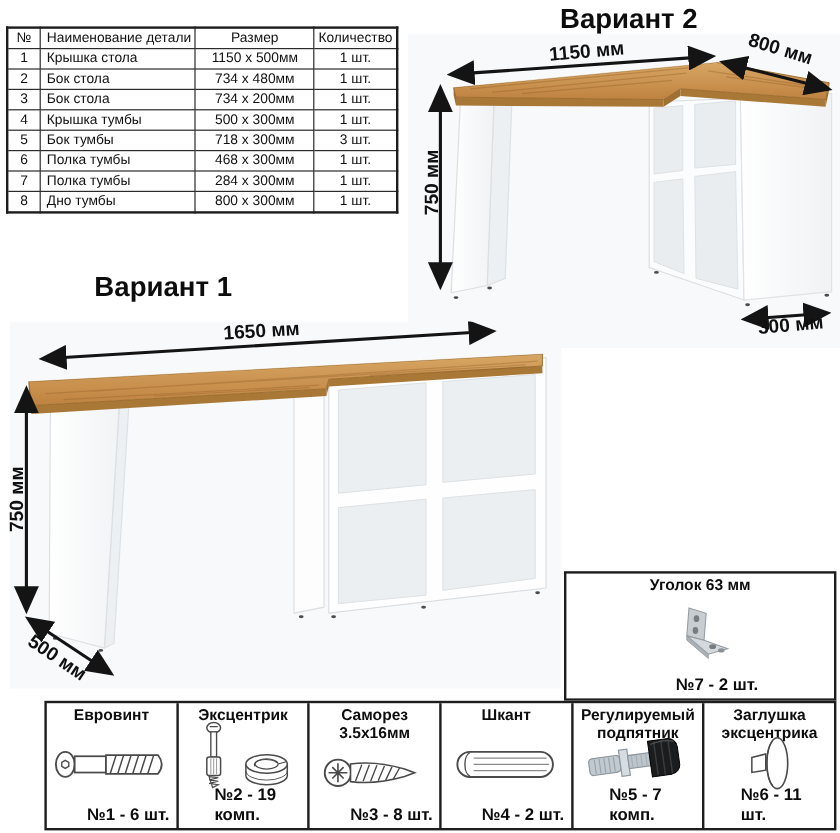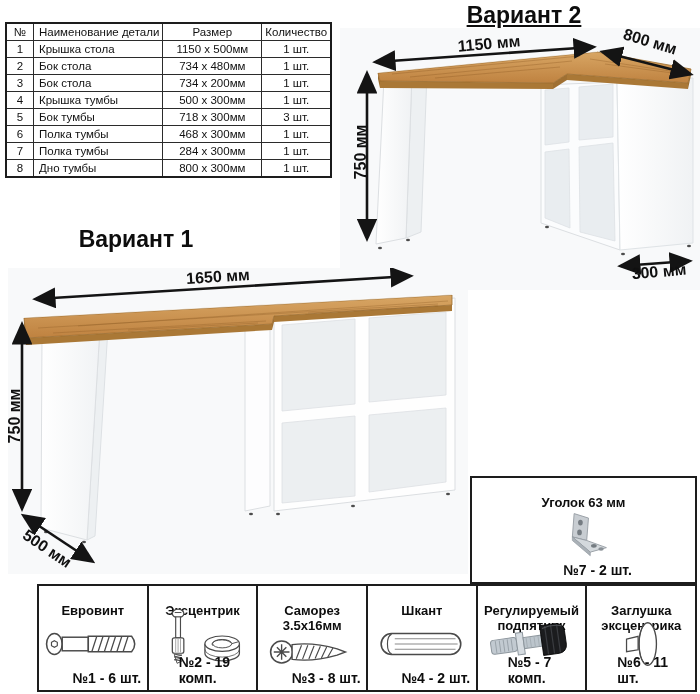--- a/index.html
+++ b/index.html
@@ -11,41 +11,41 @@
   #parts th,#parts td{border:1px solid #2b2b2b;font-size:11.5px;font-weight:normal;
     height:16px;padding:0 3px;white-space:nowrap;overflow:hidden;}
   #parts{border:2px solid #1d1d1d;}
   #parts .c-num{width:20px;text-align:center;}
   #parts .c-name{width:108px;text-align:left;padding-left:5px;margin-left:46px;}
   #parts .c-size{width:92px;text-align:center;}
   #parts .c-qty{width:58px;text-align:center;}
 
   
   .vtitle{position:absolute;font-size:23px;font-weight:bold;color:#0d0d0d;text-align:center;white-space:nowrap;}
-  #v2-title{left:424px;top:2px;width:200px;text-decoration:underline;}
+  #v2-title{left:424px;top:2px;width:200px;}
   #v1-title{left:36px;top:226px;width:200px;}
   .dim{position:absolute;font-weight:bold;font-size:16px;color:#101010;text-align:center;white-space:nowrap;height:18px;line-height:18px;}
   #d-v2-w{left:444px;top:35px;width:90px;transform:rotate(-5deg);}
   #d-v2-d{left:608px;top:33px;width:84px;transform:rotate(17deg);}
   #d-v2-h{left:321px;top:143px;width:80px;transform:rotate(-90deg);}
   #d-v2-s{left:619px;top:263px;width:80px;transform:rotate(-5deg);}
   #d-v1-w{left:168px;top:268px;width:100px;transform:rotate(-3.5deg);}
   #d-v1-h{left:-25px;top:407px;width:80px;transform:rotate(-90deg);}
   #d-v1-d{left:7px;top:540px;width:80px;transform:rotate(34deg);}
 
   .draw{position:absolute;}
   #v2-svg{left:340px;top:28px;}
   #v1-svg{left:8px;top:268px;}
 
   
   .hwrow{position:absolute;display:flex;background:#fff;border:2px solid #1d1d1d;box-sizing:border-box;}
   #hw-upper{left:470px;top:476px;width:227px;height:108px;}
   #hw-bottom{left:37px;top:584px;width:660px;height:108px;}
   .hw-cell{flex:1 1 0;display:flex;flex-direction:column;align-items:center;justify-content:space-between;
-    border-left:2px solid #1d1d1d;padding:18px 2px 3px 2px;box-sizing:border-box;min-width:0;}
+    border-left:2px solid #1d1d1d;padding:3px 2px 3px 2px;box-sizing:border-box;min-width:0;}
   .hw-cell:first-child{border-left:none;}
   .hw-name{font-weight:bold;font-size:13px;line-height:1.12;text-align:center;color:#0d0d0d;}
   .hw-count{font-weight:bold;font-size:14px;color:#0d0d0d;padding-bottom:1px;margin-left:28px;}
   .hw-icon{flex:1 1 auto;display:flex;align-items:center;justify-content:center;min-height:0;}
 </style>
 </head>
 <body>
 
 <div id="sheet">
 

